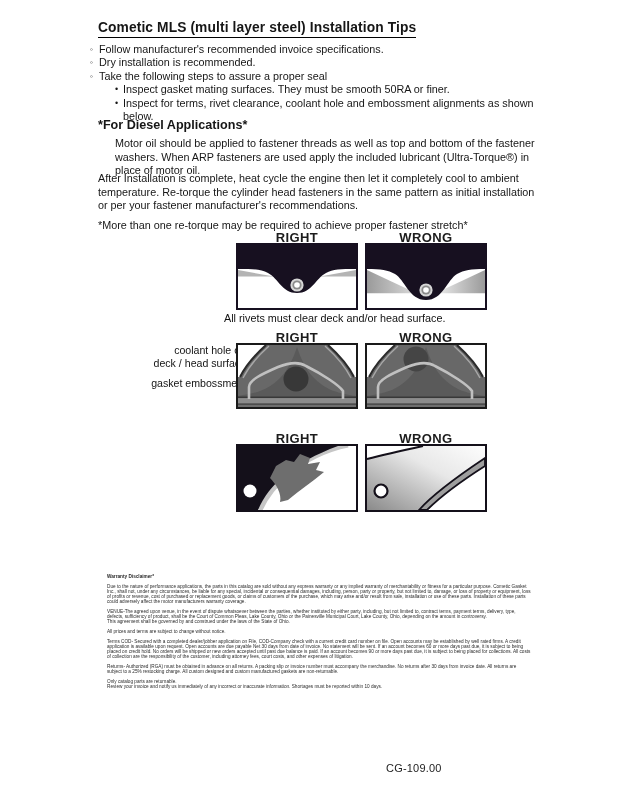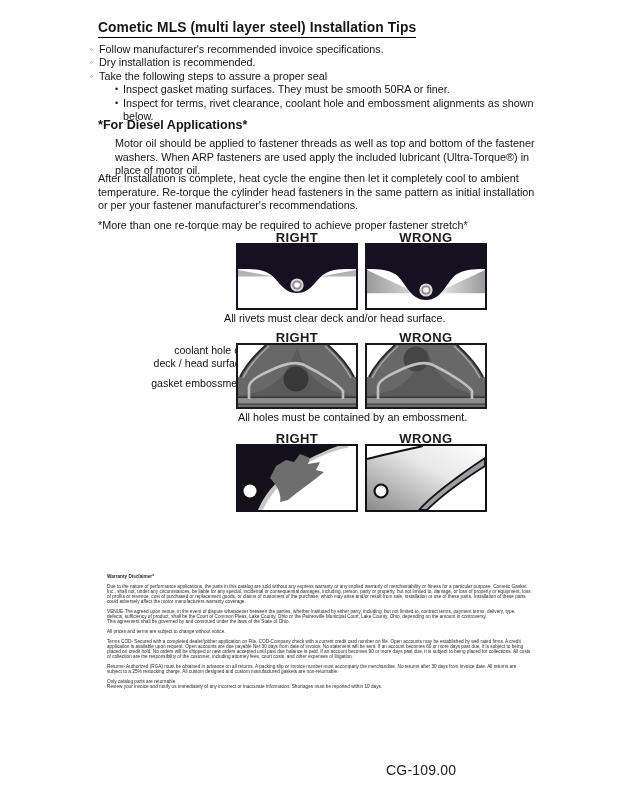--- a/index.html
+++ b/index.html
@@ -26,21 +26,21 @@
   .fig { position:absolute; width:122px; }
   .caption { position:absolute; font-size:10.8px; line-height:12.6px; color:#111; white-space:nowrap; }
 
   .side-label { position:absolute; left:108px; width:138px; text-align:right; font-size:10.6px; line-height:12.8px; color:#141414; }
 
   .warranty { position:absolute; left:107px; top:574px; width:424px; font-size:4.7px; line-height:5px; color:#2a2a2a; }
   .warranty .wh { font-weight:bold; margin-bottom:5px; }
   .warranty p { margin-bottom:5px; }
   .warranty p.tight { margin-bottom:0; }
 
-  .footer { position:absolute; left:386px; top:762px; font-size:14px; color:#222; letter-spacing:.2px; }
+  .footer { position:absolute; left:386px; top:762px; font-size:11px; color:#222; letter-spacing:.2px; }
 </style>
 </head>
 <body>
 
 <div id="page">
 
   <div class="title">Cometic MLS (multi layer steel) Installation Tips</div>
 
   <div class="bullets">
     <div class="b">
@@ -159,21 +159,20 @@
       <rect x="2" y="53.5" width="118" height="1.6" fill="#383838"></rect>
       <rect x="2" y="55.1" width="118" height="5.4" fill="#8c8c8c"></rect>
       <rect x="2" y="60.5" width="118" height="1.4" fill="#474747"></rect>
       <rect x="2" y="61.9" width="118" height="2.1" fill="#6f6f6f"></rect>
       <circle cx="51" cy="16" r="12.5" fill="#454545"></circle>
       <path d="M13,56 L13,44 C13,37 26,31 42,24 C52,20 62,18 70,23 C86,31 103,42 107,48 L107,56" fill="none" stroke="#c0c0c0" stroke-width="2.6" stroke-linejoin="round"></path>
       <rect x="1" y="1" width="120" height="64" fill="none" stroke="#1a1a1a" stroke-width="2"></rect>
     </svg>
   </div>
 
-  <div class="caption" style="left:238px; top:411px;">All holes must be contained by an embossment.</div>
 
   <div class="rw-label" style="left:236px; top:431px;">RIGHT</div>
   <div class="rw-label" style="left:365px; top:431px;">WRONG</div>
 
   <div class="fig" style="left:236px; top:444px;">
     <svg width="122" height="68" viewBox="0 0 122 68">
       <rect x="1" y="1" width="120" height="66" fill="#ffffff"></rect>
       <path d="M24,66 C30,52 40,40 52,30 C70,15 92,5 112,1" fill="none" stroke="#c6c6c6" stroke-width="5"></path>
       <path d="M2,2 L102,2 C80,10 62,20 48,32 C36,42 28,52 22,66 L2,66 Z" fill="#14101a"></path>
       <path d="M34,34 L40,22 L50,16 L58,18 L64,10 L74,14 L72,20 L84,18 L80,26 L88,28 C76,38 64,46 52,56 L44,58 C46,50 40,40 34,34 Z" fill="#6e6e6e"></path>

